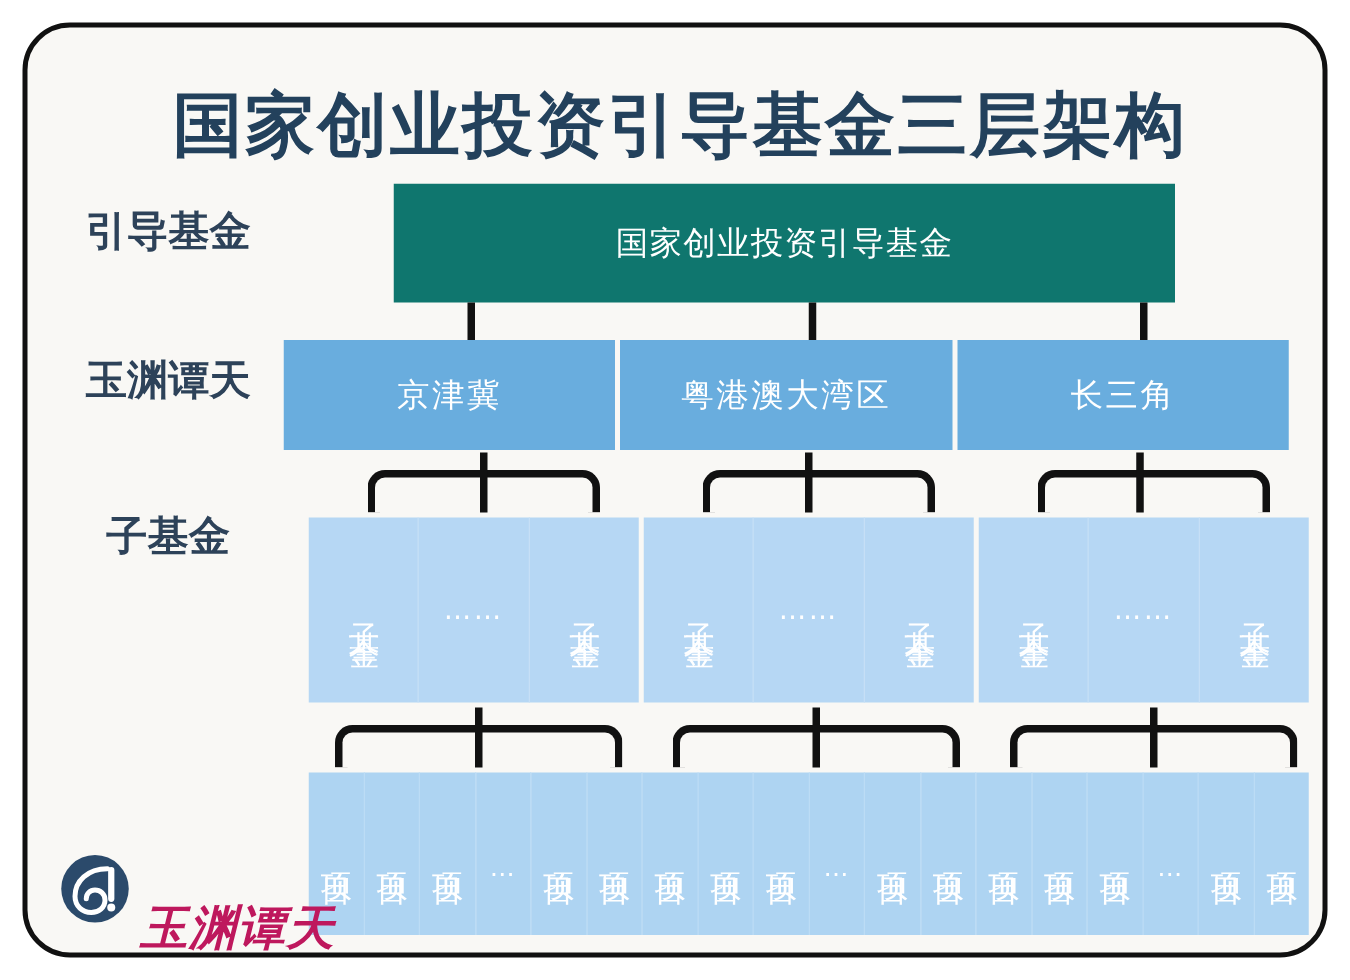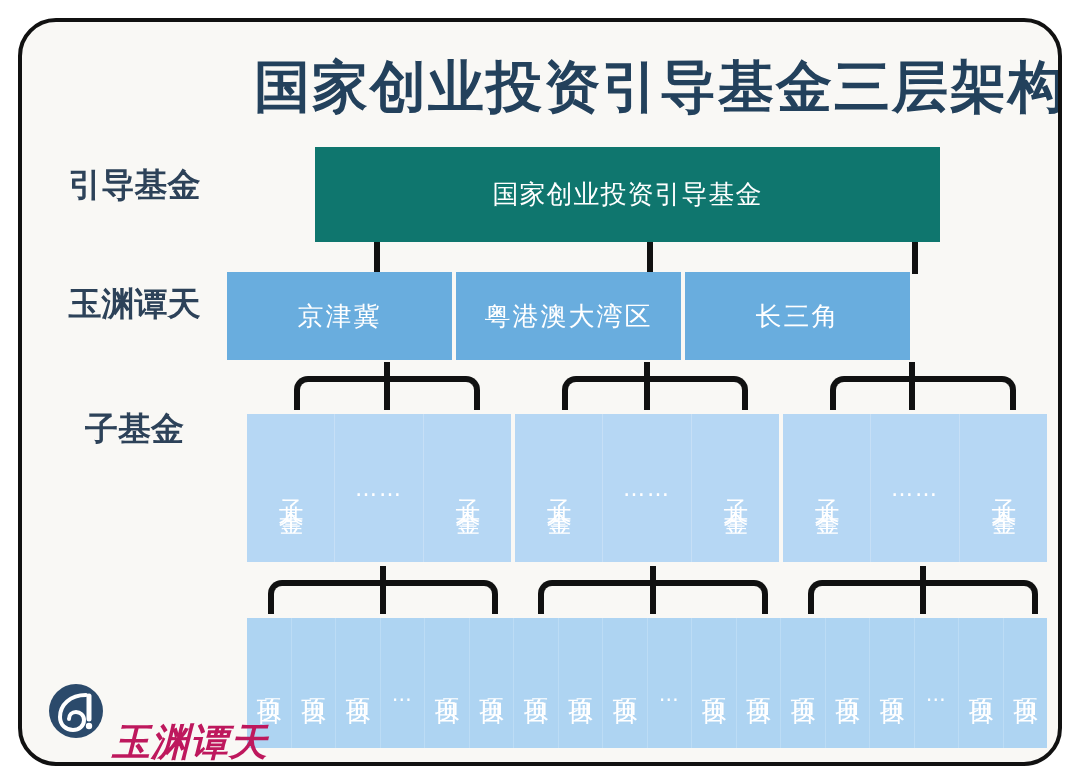--- a/index.html
+++ b/index.html
@@ -5,21 +5,21 @@
   html,body{margin:0;padding:0;background:#ffffff;}
   body{width:1080px;height:784px;font-family:"Liberation Sans","DejaVu Sans",sans-serif;}
 
   #card{
     position:absolute;left:18px;top:18px;width:1044px;height:748px;
     box-sizing:border-box;background:#f9f8f5;border:4px solid #111111;
     border-radius:38px;overflow:hidden;
   }
 
   #title{
-    position:absolute;left:0;top:28px;width:1044px;text-align:right;
+    position:absolute;left:0;top:41px;width:1044px;text-align:center;
     font-size:56px;font-weight:bold;letter-spacing:2px;color:#23415c;
     font-family:"DejaVu Sans","Liberation Sans",sans-serif;
     white-space:nowrap;
   }
 
   .row-label{
     position:absolute;left:20px;width:185px;text-align:center;
     font-size:33px;font-weight:bold;color:#2d4259;
     font-family:"DejaVu Sans","Liberation Sans",sans-serif;
     white-space:nowrap;
@@ -47,21 +47,21 @@
     border:6px solid #111111;border-bottom:none;
     border-top-left-radius:14px;border-top-right-radius:14px;
     box-sizing:border-box;
   }
   .bracket .stem{
     position:absolute;top:-14px;width:6px;background:#111111;
   }
 
   
   #region-band{
-    position:absolute;left:205px;top:250px;width:683px;height:88px;
+    position:absolute;left:205px;top:250px;width:804px;height:88px;
     display:flex;
   }
   #region-band .cell{
     flex:1;background:#69adde;display:flex;align-items:center;justify-content:center;
     margin-right:4px;
   }
   #region-band .cell:last-child{margin-right:0;}
   #region-band .cell span{
     color:#ffffff;font-size:26px;letter-spacing:2px;
     font-family:"DejaVu Sans","Liberation Sans",sans-serif;white-space:nowrap;

